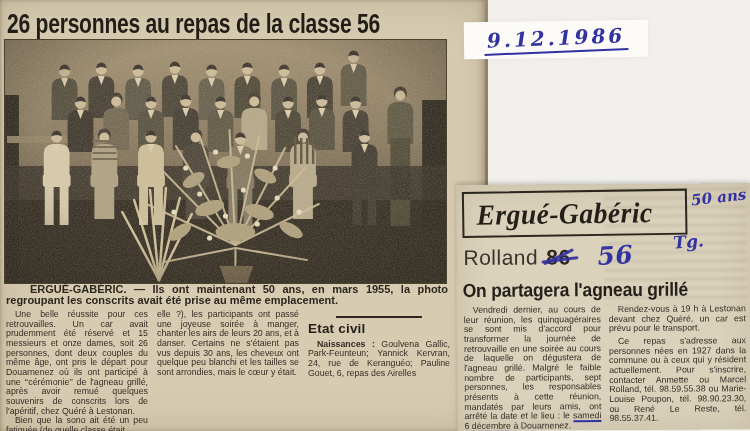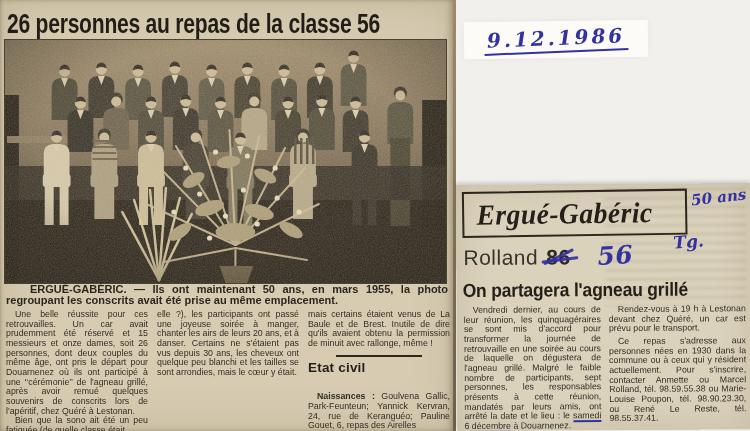--- a/index.html
+++ b/index.html
@@ -2,38 +2,38 @@
 <html><head>
 <meta charset="utf-8">
 <style>
   html,body{margin:0;padding:0;background:#e8e7e3;}
   .stage{position:relative;width:750px;height:431px;overflow:hidden;background:#f1f0ec;
          font-family:"Liberation Sans",sans-serif;}
 
   
   .clip-left{position:absolute;left:0;top:0;width:456px;height:431px;background:#d7ccb2;
              box-shadow:inset -7px 0 9px -4px rgba(60,45,25,.5), inset 2px 0 4px -2px rgba(60,45,25,.4),
-                        inset 0 0 46px rgba(95,75,40,.18);}
+                        inset 0 0 46px rgba(95,75,40,.18);padding-left:32px;}
   .clip-left::after{content:'';position:absolute;right:0;top:0;width:3px;height:100%;
                     background:linear-gradient(to bottom,#9c8c6d,#6f6148);}
   .headline{position:absolute;left:7px;top:4px;width:446px;margin:0;white-space:nowrap;overflow:visible;}
   .headline span{display:inline-block;transform:scale(.78,1);transform-origin:left center;
                  font-size:27px;font-weight:bold;letter-spacing:-.3px;color:#221d16;}
   .photo{position:absolute;left:5px;top:40px;width:441px;height:243px;background:#6d5f4b;
          outline:1px solid #4c432f;}
   .photo svg{display:block;width:100%;height:100%;}
   .caption{position:absolute;left:6px;top:284px;width:442px;margin:0;font-size:11px;line-height:11px;
            font-weight:bold;color:#2c261e;text-indent:24px;text-align:justify;}
   .cols{position:absolute;left:6px;top:310px;width:444px;height:121px;display:flex;gap:9px;overflow:hidden;}
   .col{flex:1;font-size:8.8px;line-height:9.65px;text-align:justify;color:#332d24;}
   .col p{margin:0;}
   .col p.indent{text-indent:9px;}
   .col p.gap{margin-top:3px;}
   .divider{width:86px;height:2px;background:#2c261e;margin:6px auto;}
-  .etat{font-size:13.5px;font-weight:bold;margin:0 0 20px;color:#241f18;letter-spacing:.2px;
+  .etat{font-size:13.5px;font-weight:bold;margin:0 0 6px;color:#241f18;letter-spacing:.2px;
         font-family:"Liberation Sans",sans-serif;}
 
   
   .hand{font-family:"DejaVu Serif",serif;font-style:italic;color:#3232a0;}
   .date-strip{position:absolute;left:464px;top:21px;width:184px;height:37px;background:#fcfbf8;
               transform:rotate(-.8deg);display:flex;align-items:center;justify-content:center;
               box-shadow:0 0 6px rgba(0,0,0,.05);}
   .hand-date{font-size:20px;font-weight:bold;letter-spacing:3px;border-bottom:2px solid #3232a0;
              padding:0 3px 1px;transform:rotate(-1.5deg);white-space:nowrap;}
 
@@ -228,21 +228,20 @@
 
     <div class="cols">
       <div class="col">
         <p class="indent">Une belle réussite pour ces retrouvailles. Un car avait prudemment été réservé et 15 messieurs et onze dames, soit 26 personnes, dont deux couples du même âge, ont pris le départ pour Douarnenez où ils ont participé à une ‘‘cérémonie’’ de l'agneau grillé, après avoir remué quelques souvenirs de conscrits lors de l'apéritif, chez Quéré à Lestonan.</p>
         <p class="indent">Bien que la sono ait été un peu fatiguée (de quelle classe était</p>
       </div>
       <div class="col">
         <p>elle ?), les participants ont passé une joyeuse soirée à manger, chanter les airs de leurs 20 ans, et à danser. Certains ne s'étaient pas vus depuis 30 ans, les cheveux ont quelque peu blanchi et les tailles se sont arrondies, mais le cœur y était.</p>
       </div>
       <div class="col">
-        <p>mais certains étaient venus de La Baule et de Brest. Inutile de dire qu'ils avaient obtenu la permission de minuit avec rallonge, même !</p>
         <div class="divider"></div>
         <h2 class="etat">Etat civil</h2>
         <p class="indent"><strong>Naissances :</strong><span> Goulvena Gallic, Park-Feunteun; Yannick Kervran, 24, rue de Keranguéo; Pauline Gouet, 6, repas des Airelles</span></p>
       </div>
     </div>
   </div>
 
   <div class="date-strip">
     <span class="hand hand-date">9.12.1986</span>
   </div>
@@ -262,18 +261,18 @@
     </div>
 
     <h2 class="r-headline"><span>On partagera l'agneau grillé</span></h2>
 
     <div class="r-cols">
       <div class="col">
         <p class="indent"><span>Vendredi dernier, au cours de leur réunion, les quinquagéraires se sont mis d'accord pour transformer la journée de retrouvaille en une soirée au cours de laquelle on dégustera de l'agneau grillé. Malgré le faible nombre de participants, sept personnes, les responsables présents à cette réunion, mandatés par leurs amis, ont arrêté la date et le lieu : le </span><span class="pen-underline">samedi 6 décembre</span><span> à Douarnenez.</span></p>
       </div>
       <div class="col">
         <p class="indent">Rendez-vous à 19 h à Lestonan devant chez Quéré, un car est prévu pour le transport.</p>
-        <p class="indent gap">Ce repas s'adresse aux personnes nées en 1930 dans la commune ou à ceux qui y résident actuellement. Pour s'inscrire, contacter Anmette ou Marcel Rolland, tél. 98.59.55.38 ou Marie-Louise Poupon, tél. 98.90.23.30, ou René Le Reste, tél. 98.55.37.41.</p>
+        <p class="indent gap">Ce repas s'adresse aux personnes nées en 1927 dans la commune ou à ceux qui y résident actuellement. Pour s'inscrire, contacter Anmette ou Marcel Rolland, tél. 98.59.55.38 ou Marie-Louise Poupon, tél. 98.90.23.30, ou René Le Reste, tél. 98.55.37.41.</p>
       </div>
     </div>
   </div>
 
 </div>
 
 </body></html>

